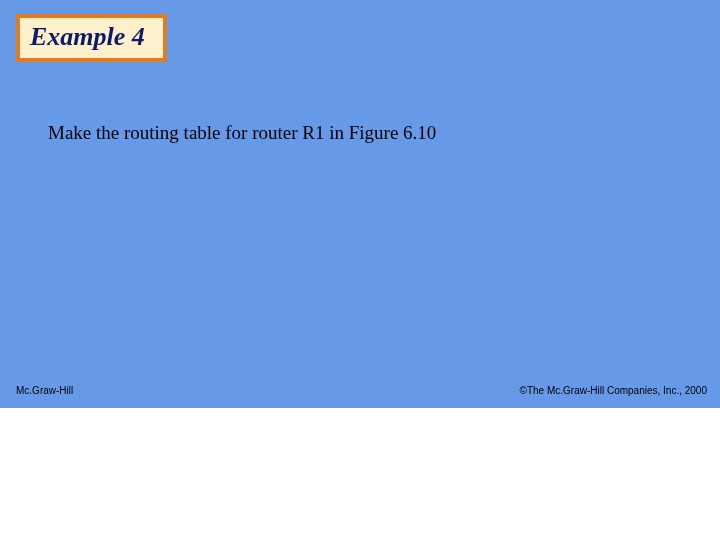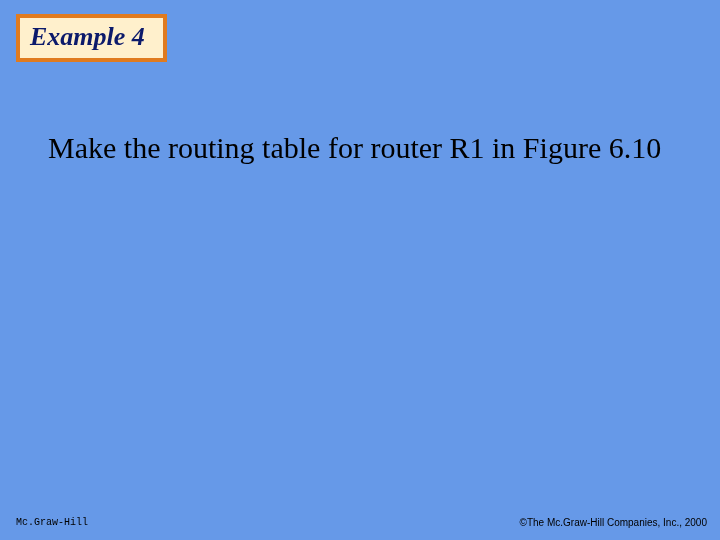--- a/index.html
+++ b/index.html
@@ -6,21 +6,21 @@
     margin: 0;
     padding: 0;
     width: 720px;
     height: 540px;
     overflow: hidden;
     font-family: "Times New Roman", Times, serif;
   }
   .slide {
     position: relative;
     width: 720px;
-    height: 540px;
+    height: 408px;
     background: #6699e8;
     box-sizing: border-box;
   }
   .title-box {
     position: absolute;
     left: 16px;
     top: 14px;
     padding: 4px 18px 6px 10px;
     background: #fff0cc;
     border: 4px solid #e07b1f;
@@ -31,32 +31,31 @@
     font-style: italic;
     font-size: 26px;
     color: #0c1a6b;
     white-space: nowrap;
   }
   .body-text {
     position: absolute;
     left: 48px;
     top: 120px;
     width: 630px;
-    font-size: 30px;
+    font-size: 19px;
     color: #000;
     line-height: 1.35;
     text-align: justify;
     text-align-last: left;
-    margin-top: 8px;
   }
   .footer-left {
     position: absolute;
     left: 16px;
     bottom: 12px;
-    font-family: Liberation Mono, monospace;
+    font-family: Liberation Sans, sans-serif;
     font-size: 10px;
     color: #000;
   }
   .footer-right {
     position: absolute;
     right: 13px;
     bottom: 12px;
     font-family: Arial, Helvetica, sans-serif;
     font-size: 10px;
     color: #000;

